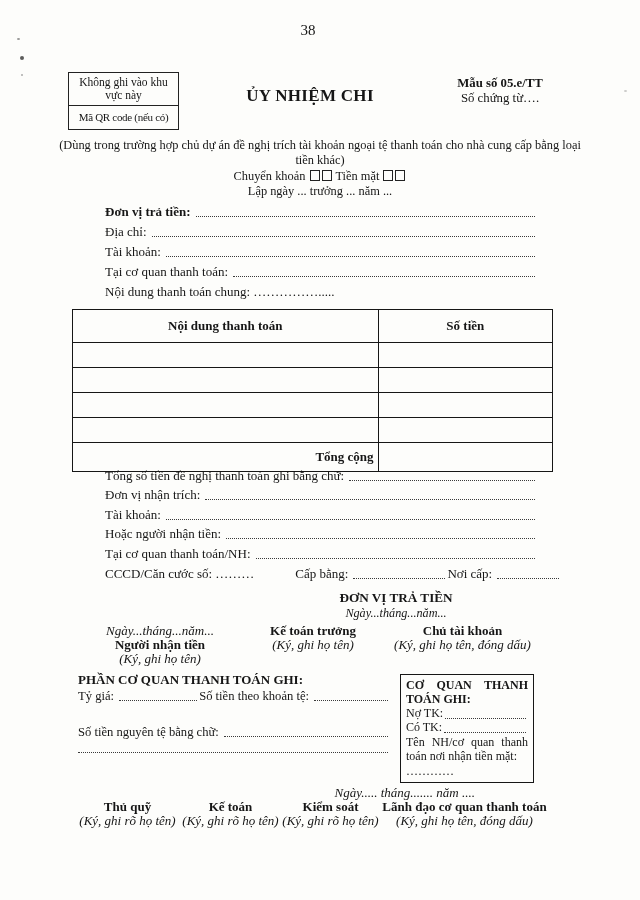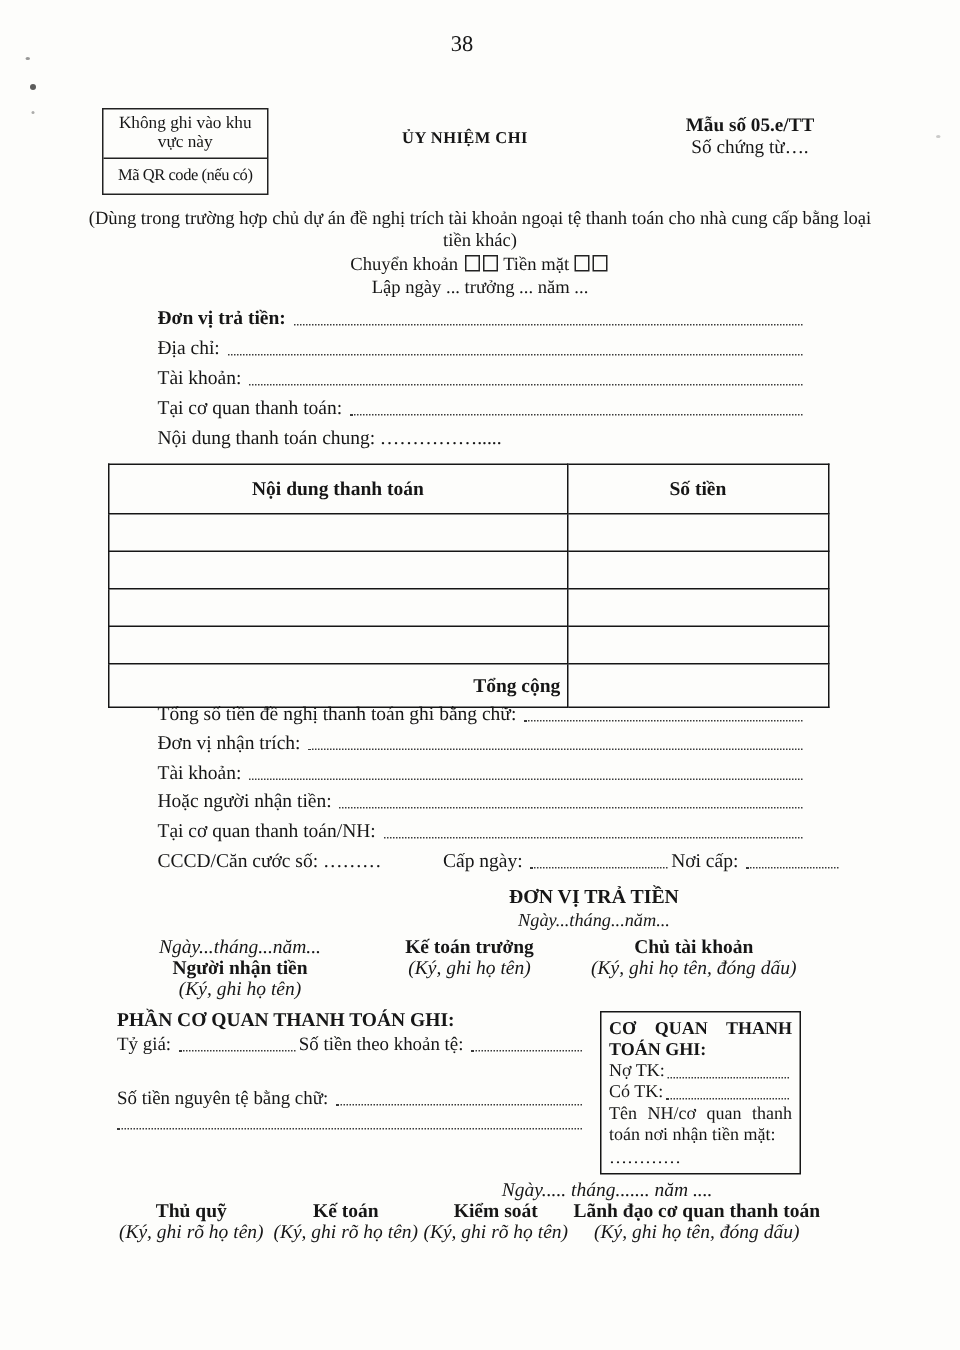--- a/index.html
+++ b/index.html
@@ -55,21 +55,21 @@
   <div class="speck" style="left:21px;top:74px;width:2px;height:2px;opacity:.4"></div>
   <div class="speck" style="left:624px;top:90px;width:3px;height:2px;opacity:.25"></div>
 
   <div class="abs ctr" style="top:22px;left:0;width:616px;font-size:15px;">38</div>
 
   <div class="abs notebox" style="left:68px;top:72px;">
     <div class="cell1">Không ghi vào khu vực này</div>
     <div class="cell2">Mã QR code (nếu có)</div>
   </div>
 
-  <div class="abs ctr b" style="top:86px;left:0;width:620px;font-size:11px;letter-spacing:.3px;">ỦY NHIỆM CHI</div>
+  <div class="abs ctr b" style="top:86px;left:0;width:620px;font-size:17px;letter-spacing:.3px;">ỦY NHIỆM CHI</div>
 
   <div class="abs ctr" style="left:425px;top:76px;width:150px;line-height:15px;">
     <div class="b" style="font-size:12.8px;">Mẫu số 05.e/TT</div>
     <div style="font-size:12.8px;">Số chứng từ….</div>
   </div>
 
   <div class="abs ctr" style="top:138px;left:58px;width:524px;font-size:12.4px;line-height:14.6px;">
     <div>(Dùng trong trường hợp chủ dự án đề nghị trích tài khoản ngoại tệ thanh toán cho nhà cung cấp bằng loại tiền khác)</div>
     <div style="margin-top:2px;">
       <span>Chuyển khoản</span>
@@ -149,21 +149,21 @@
       <span class="lbl">Hoặc người nhận tiền:</span>
         <span class="df"></span>
     </div>
     <div class="frow" style="height:19.6px;">
       <span class="lbl">Tại cơ quan thanh toán/NH:</span>
         <span class="df"></span>
     </div>
     <div class="frow" style="height:19.6px;">
       <span class="lbl">CCCD/Căn cước số: ………</span>
       <span class="spacer40"></span>
-      <span class="lbl">Cấp ngày:</span>
+      <span class="lbl">Cấp bằng:</span>
       <span class="df fx90"></span>
       <span class="lbl">Nơi cấp:</span>
       <span class="df fx60"></span>
     </div>
   </div>
 
   <div class="abs" style="top:590px;left:0;width:640px;height:80px;">
     <div class="abs ctr" style="left:296px;top:0;width:200px;">
       <div class="b" style="font-size:13.2px;">ĐƠN VỊ TRẢ TIỀN</div>
       <div class="i" style="font-size:12.2px;">Ngày...tháng...năm...</div>

